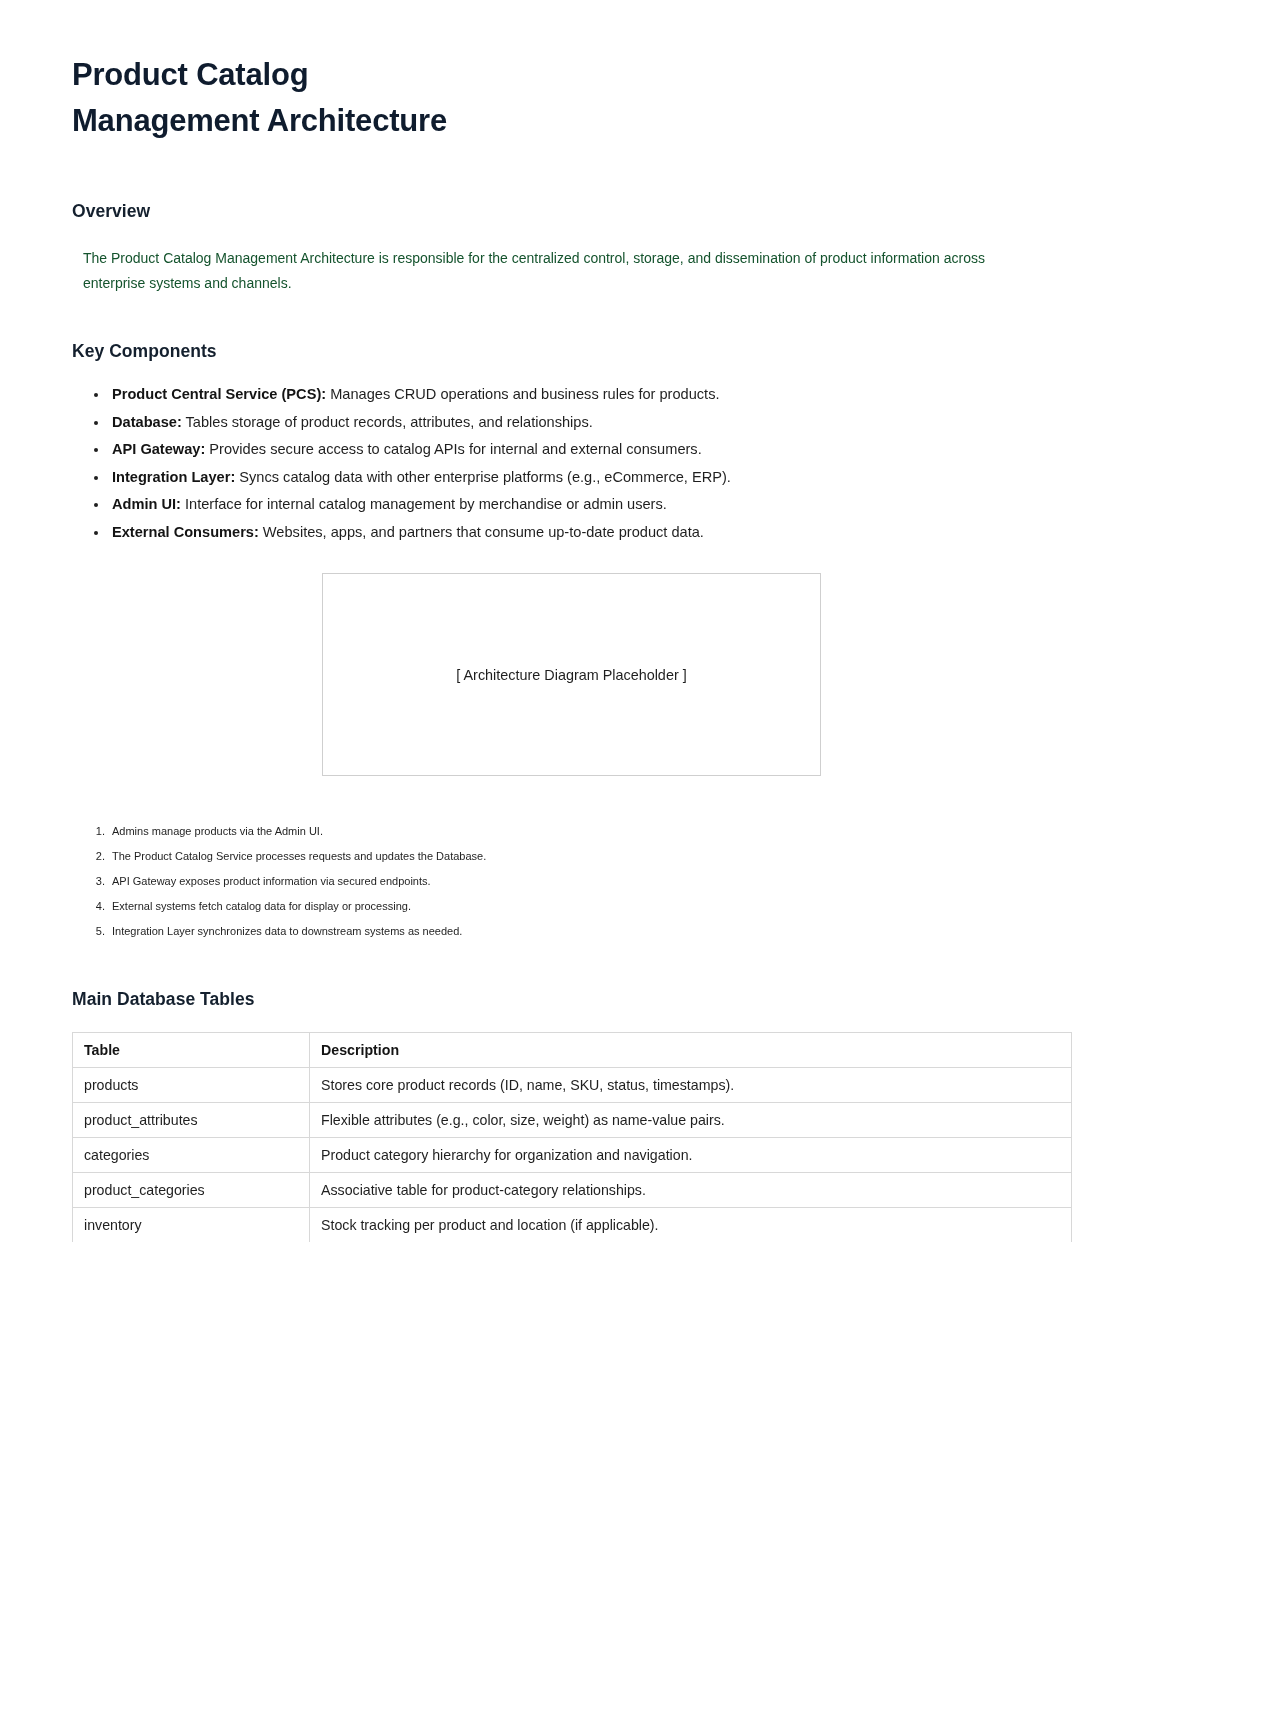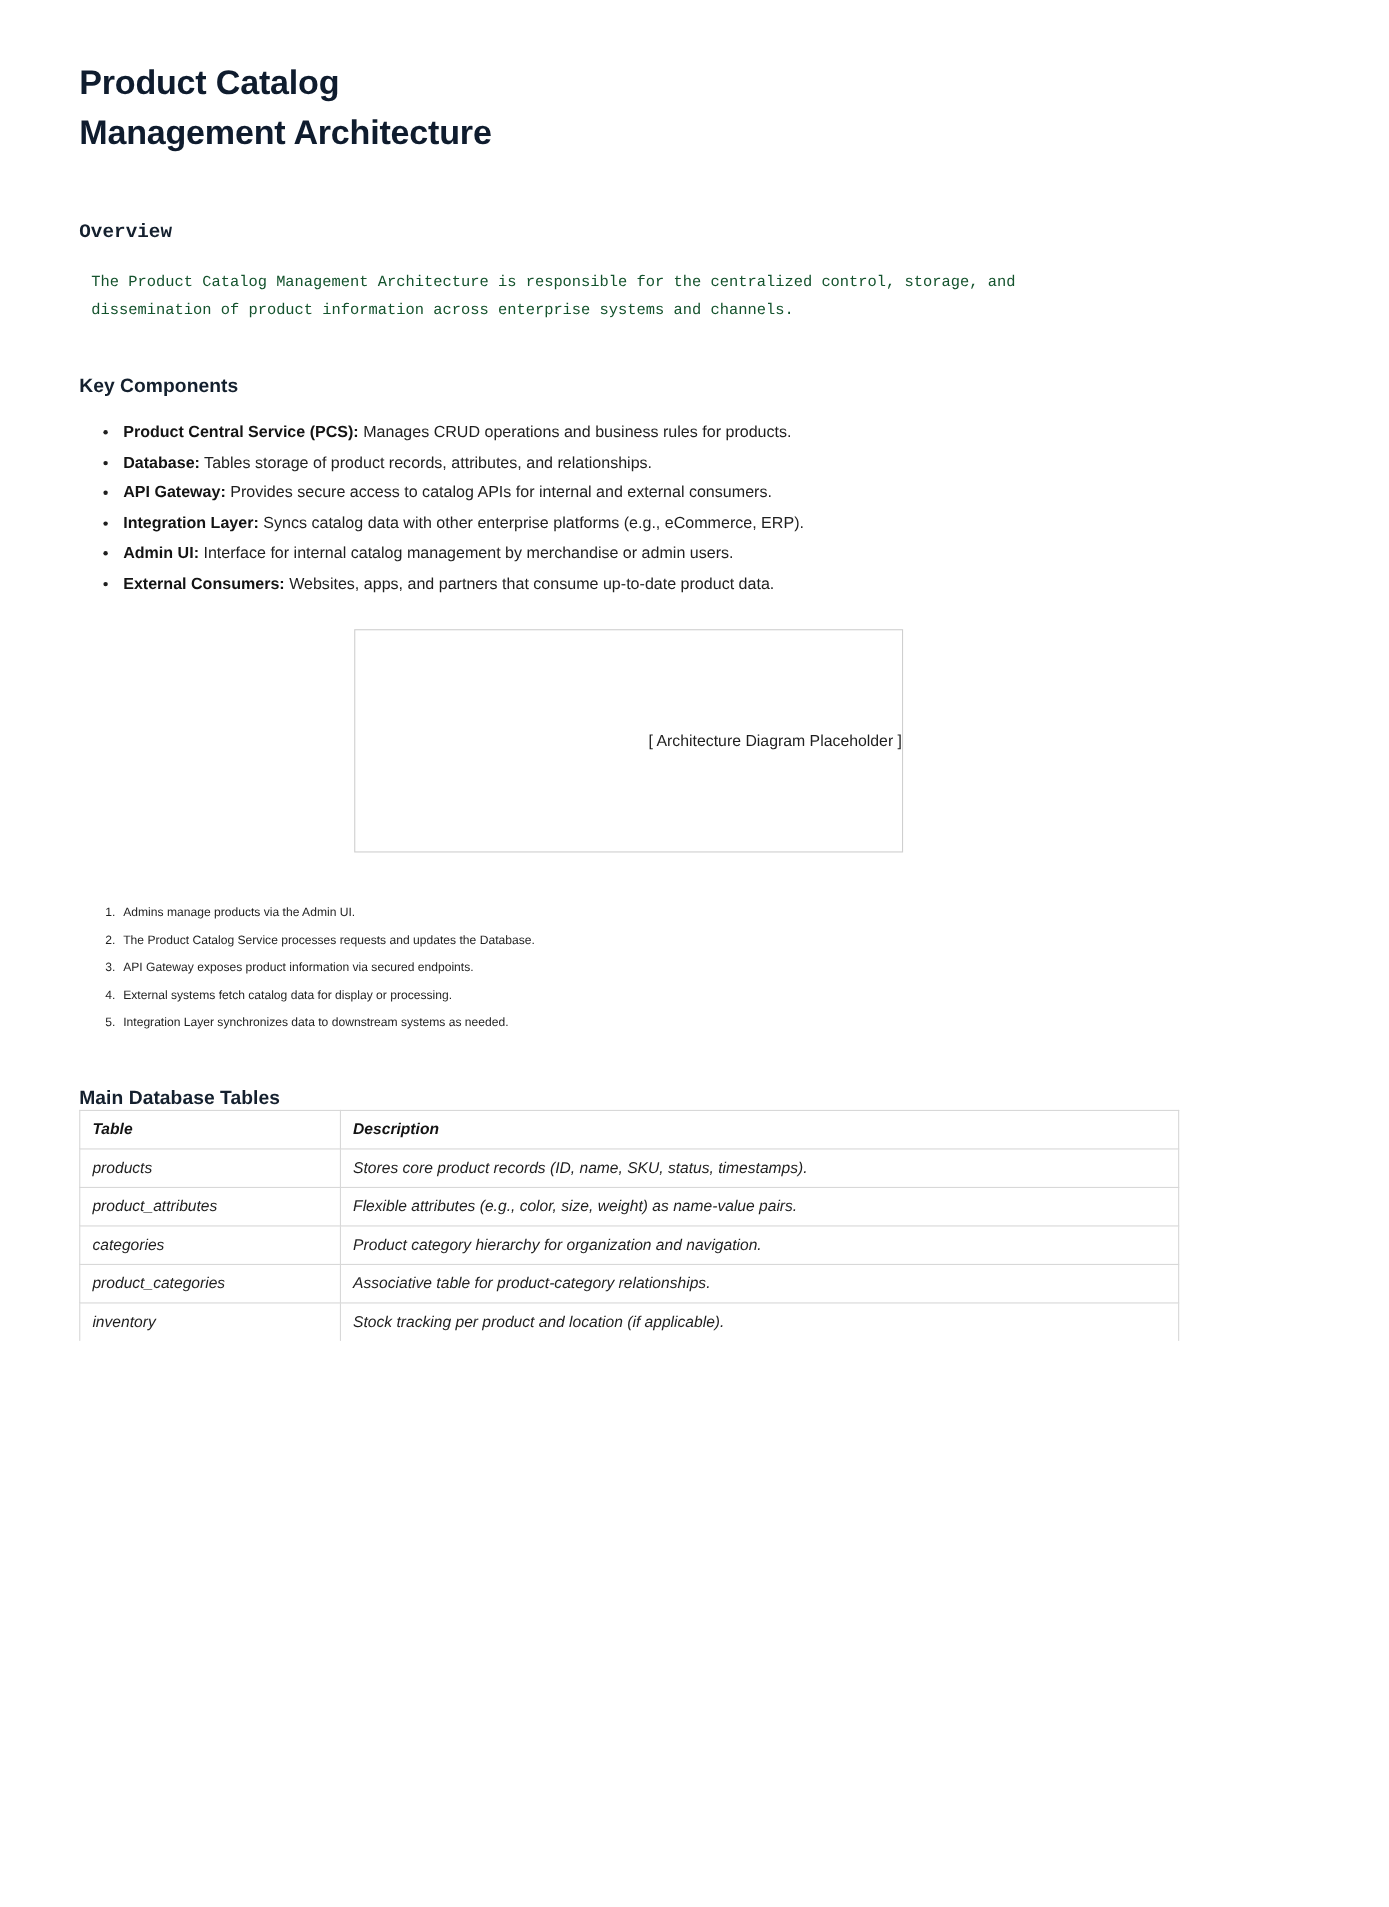--- a/index.html
+++ b/index.html
@@ -28,21 +28,21 @@
     margin: 0 0 0 0;
     max-width: 430px;
   }
   .h2 {
     font-size: 17.5px;
     font-weight: 700;
     color: #14202e;
     margin: 0;
     letter-spacing: 0.05px;
   }
-  .sec-overview { margin-top: 57px; font-family: Liberation Mono, monospace; }
+  .sec-overview { margin-top: 57px; }
   .body-text {
     font-size: 14px;
     line-height: 25px;
     color: #14532d;
     margin: 24px 0 0 11px;
     max-width: 940px;
   }
   .sec-key { margin-top: 45px; }
   ul.bullets {
     margin: 20px 0 0 0;
@@ -61,21 +61,21 @@
     color: #141414;
   }
   .diagram-box {
     box-sizing: border-box;
     margin: 28px 0 0 250px;
     width: 499px;
     height: 203px;
     border: 1px solid #cfcfcf;
     display: flex;
     align-items: center;
-    justify-content: flex-end;
+    justify-content: center;
   }
   .diagram-box .ph-text {
     font-size: 14.4px;
     color: #1f1f1f;
     line-height: 22px;
   }
   .sec-flow { margin-top: 43px; }
   ol.steps {
     margin: 20px 0 0 0;
     padding-left: 36px;
@@ -83,24 +83,24 @@
   }
   ol.steps li {
     font-size: 11px;
     line-height: 25px;
     color: #1f1f1f;
     margin-bottom: 0px;
     padding-left: 4px;
   }
   .sec-tables { margin-top: 45px; }
   table.db-table {
+    margin-top: 22px;
     border-collapse: collapse;
     width: 999px;
     table-layout: fixed;
-    font-style: italic;
   }
   table.db-table col.c-table { width: 237px; }
   table.db-table col.c-desc { width: 762px; }
   table.db-table th,
   table.db-table td {
     border: 1px solid #d8d8d8;
     text-align: left;
     vertical-align: middle;
     font-size: 14.2px;
     color: #1f1f1f;

